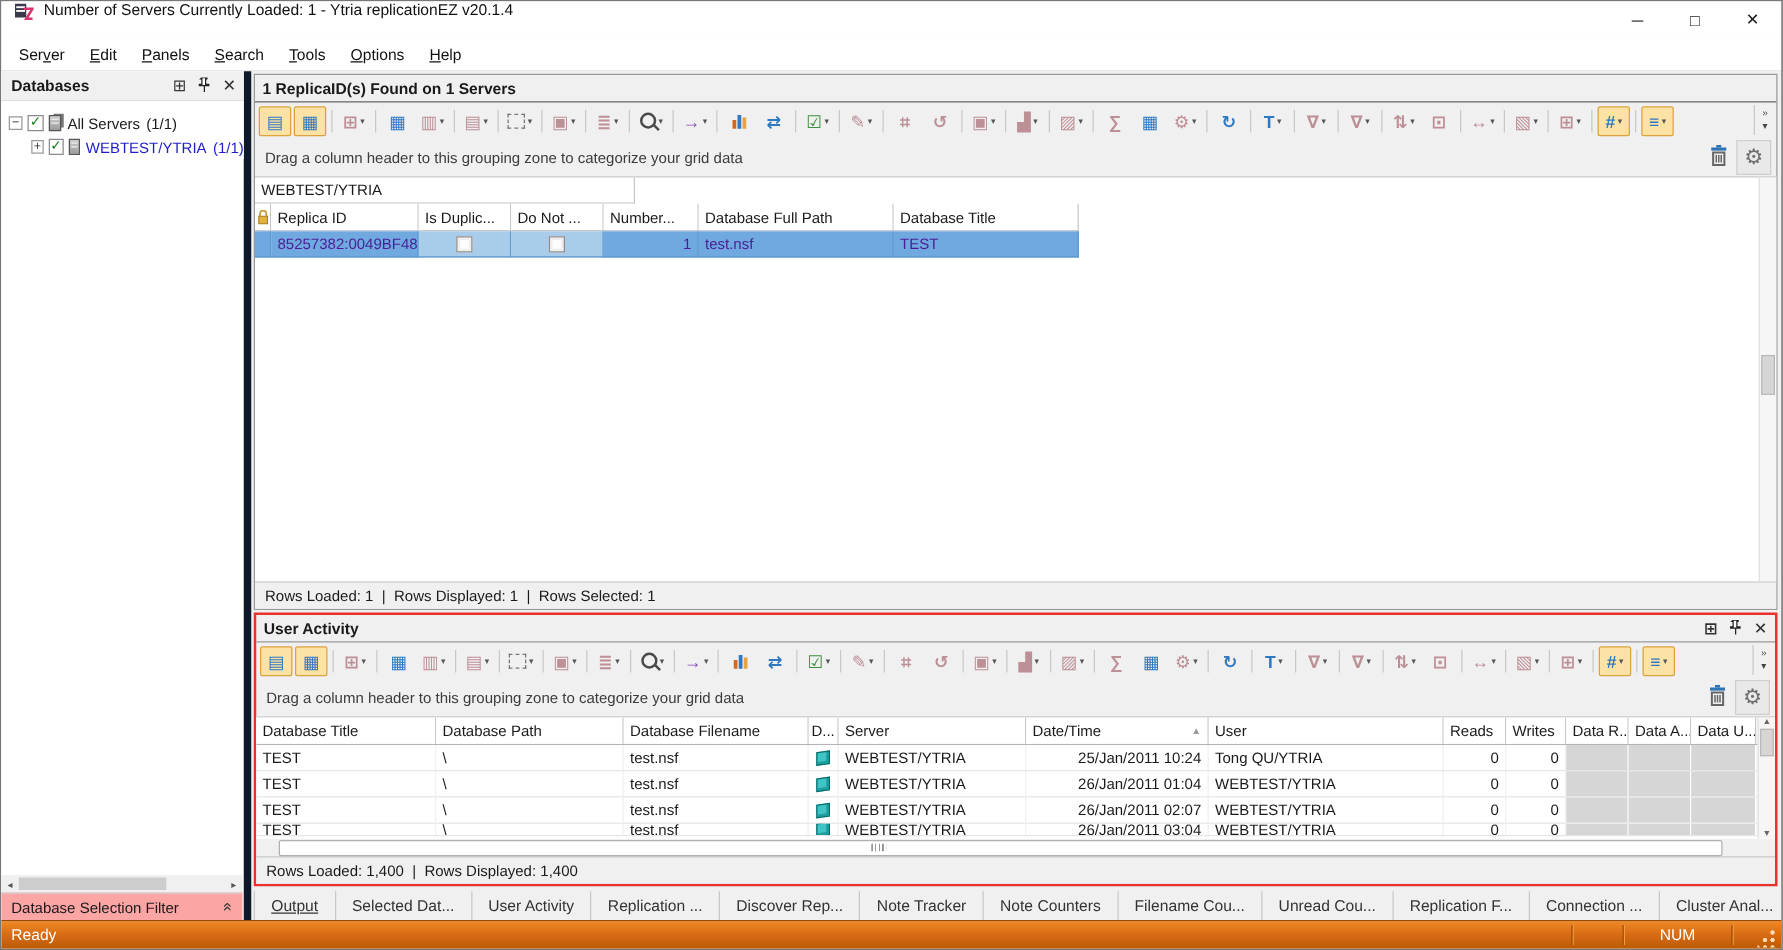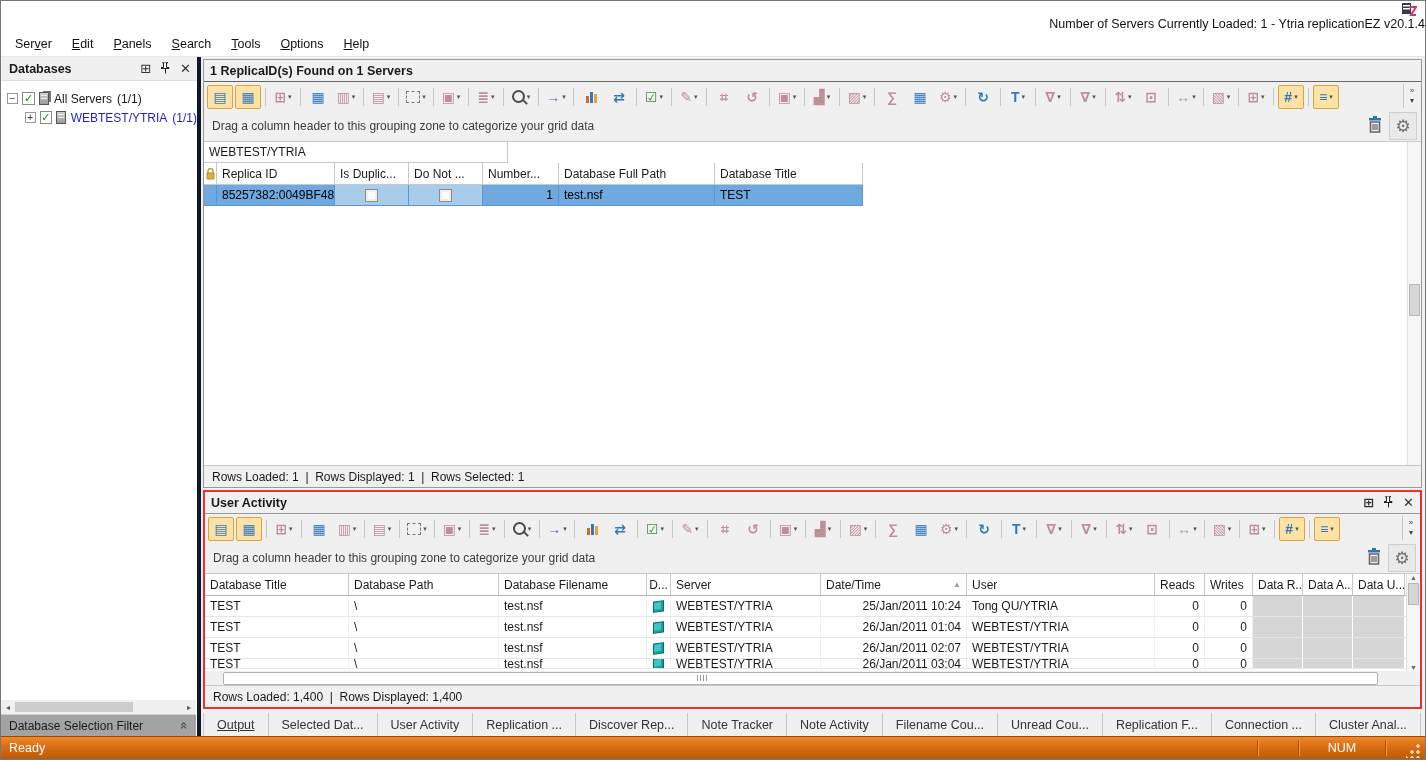--- a/index.html
+++ b/index.html
@@ -1,51 +1,51 @@
 <!DOCTYPE html>
 <html><head>
 <meta charset="utf-8">
 <style>
   html,body{margin:0;padding:0;background:#444;}
   .screen{position:relative;width:1426px;height:760px;background:#f0f0f0;
     font-family:"Liberation Sans","DejaVu Sans",sans-serif;font-size:12px;color:#1a1a1a;
     overflow:hidden;border:1px solid #777;box-sizing:border-box;}
   
-  .titlebar{position:absolute;left:0;top:0;right:0;height:30px;background:#fff;display:flex;align-items:flex-end;flex-direction:column;}
+  .titlebar{position:absolute;left:0;top:0;right:0;height:30px;background:#fff;display:flex;align-items:flex-start;}
   .appicon{width:16px;height:16px;margin:0 8px 0 10px;display:inline-block;}
   .title{font-size:12.5px;color:#111;}
   .wctrls{margin-left:auto;display:flex;height:30px;}
   .wbtn{width:46px;height:30px;display:flex;align-items:center;justify-content:center;font-size:13px;color:#222;cursor:default;}
   
   .menubar{position:absolute;left:0;top:30px;right:0;height:26px;background:#fff;display:flex;align-items:center;padding-left:4px;border-bottom:1px solid #e8e8e8;box-sizing:border-box;}
   .menuitem{padding:4px 10px;font-size:12.5px;color:#111;}
   .menuitem u{text-decoration:underline;}
   
   .app{position:absolute;left:0;top:56px;right:0;bottom:23px;background:#f0f0f0;}
   
-  .sidebar{position:absolute;left:0;top:0;width:200px;bottom:0;background:#fff;border-right:4px solid #0f172a;box-sizing:border-box;}
+  .sidebar{position:absolute;left:0;top:0;width:200px;bottom:0;background:#fff;border-right:6px solid #0f172a;box-sizing:border-box;}
   .sb-head{height:23px;background:#f0f0f0;display:flex;align-items:center;padding:0 6px 0 8px;border-bottom:1px solid #e0e0e0;}
   .sb-title{font-weight:bold;font-size:12.5px;}
   .sb-icons{margin-left:auto;display:flex;align-items:center;gap:10px;}
   .pbtn{font-size:13px;color:#333;line-height:1;}
   .tree{padding:8px 0 0 6px;background:#fff;}
   .treerow{display:flex;align-items:center;height:19px;white-space:nowrap;}
   .treerow.child{padding-left:18px;}
   .expander{width:11px;height:11px;border:1px solid #999;background:#fff;display:inline-flex;align-items:center;justify-content:center;font-size:10px;line-height:1;color:#333;margin-right:4px;box-sizing:border-box;}
   .cb{width:13px;height:13px;border:1px solid #8a8a8a;background:#fff;display:inline-flex;align-items:center;justify-content:center;margin-right:4px;box-sizing:border-box;}
   .cb::after{content:"✓";color:#1e7a1e;font-size:11px;font-weight:bold;line-height:1;}
   .srv{width:10px;height:13px;background:linear-gradient(#cfcfcf,#9a9a9a);border:1px solid #555;margin-right:5px;position:relative;box-sizing:border-box;}
   .srv::after{content:"";position:absolute;left:1px;right:1px;top:2px;height:1px;background:#eee;box-shadow:0 3px 0 #eee;}
   .srv.dbl{box-shadow:3px -2px 0 -1px #777;}
   .tlabel{margin-right:5px;}
   .tlabel.blue,.tcount.blue{color:#1f1fc8;}
   .sb-hscroll{position:absolute;left:0;right:1px;bottom:22px;height:14px;background:#f0f0f0;display:flex;align-items:center;}
   .sb-arrow{width:14px;text-align:center;font-size:8px;color:#555;}
   .sb-thumb{height:10px;width:118px;background:#cdcdcd;}
-  .sb-filter{position:absolute;left:0;right:1px;bottom:0;height:22px;background:#a3a3a3;border-top:1px solid #d0d0d0;display:flex;align-items:center;padding:0 8px;box-sizing:border-box;}
+  .sb-filter{position:absolute;left:0;right:1px;bottom:0;height:22px;background:#fca5a5;border-top:1px solid #d0d0d0;display:flex;align-items:center;padding:0 8px;box-sizing:border-box;}
   .chev-up{margin-left:auto;display:inline-block;transform:rotate(90deg);font-size:13px;color:#333;}
   
   .panel{position:absolute;background:#f0f0f0;border:1px solid #9a9a9a;box-sizing:border-box;display:flex;flex-direction:column;}
   .replica-panel{left:202px;top:2px;right:3px;height:429px;}
   .ua-panel{left:202px;top:433px;right:3px;height:219px;border:2px solid #e8322a;}
   .p-title{height:21px;display:flex;align-items:center;padding:0 6px;font-weight:bold;font-size:12.5px;border-bottom:1px solid #666;flex:none;}
   .p-title .sb-icons{gap:10px;}
   
   .toolbar{height:29px;display:flex;align-items:center;padding:0 2px;flex:none;position:relative;overflow:hidden;}
   .tb-btn{height:22px;min-width:22px;display:inline-flex;align-items:center;justify-content:center;margin:0 1px;border:1px solid transparent;border-radius:2px;padding:0 1px;}
@@ -73,21 +73,21 @@
   .grp.g2{width:304px;}
   .chead .gcell{height:22px;background:#fff;}
   .hlock,.ind{width:13px;padding:0 1px;justify-content:center;}
   .c-rid{width:118px;}
   .c-dup{width:74px;}
   .c-dnr{width:74px;}
   .c-num{width:76px;}
   .c-path{width:156px;}
   .c-title{width:148px;}
   .num{justify-content:flex-end;}
-  .grow.sel .gcell{background:#6fa9df;color:#000000;border-right-color:#5b97cf;border-bottom-color:#5b97cf;}
+  .grow.sel .gcell{background:#6fa9df;color:#4c1d95;border-right-color:#5b97cf;border-bottom-color:#5b97cf;}
   .grow.sel .cbcell{background:#a9ccea;justify-content:center;}
   .gcb{width:13px;height:13px;background:#fdfdfd;border:1px solid #8a8a8a;box-shadow:inset 0 0 0 2px #eee;box-sizing:border-box;}
   .vscroll{position:absolute;right:0;top:0;bottom:0;width:13px;background:#f6f6f6;border-left:1px solid #e0e0e0;}
   .vthumb{position:absolute;left:1px;right:1px;top:44%;height:32px;background:#d6d6d6;border:1px solid #b8b8b8;box-sizing:border-box;}
   .p-status{height:21px;border-top:1px solid #c8c8c8;display:flex;align-items:center;padding:0 8px;flex:none;background:#f0f0f0;}
   .statustext{white-space:pre;}
   
   .ua-gridarea{flex:1;background:#fff;border-top:1px solid #c8c8c8;position:relative;overflow:hidden;}
   .uarow{display:flex;border-bottom:1px solid #e6e6e6;height:20px;}
   .uarow.uahead{height:21px;border-bottom:1px solid #b4b4b4;}
@@ -798,21 +798,21 @@
         <span class="tab">Selected Dat...</span>
 
         <span class="tab">User Activity</span>
 
         <span class="tab">Replication ...</span>
 
         <span class="tab">Discover Rep...</span>
 
         <span class="tab">Note Tracker</span>
 
-        <span class="tab">Note Activity</span>
+        <span class="tab">Note Counters</span>
 
         <span class="tab">Filename Cou...</span>
 
         <span class="tab">Unread Cou...</span>
 
         <span class="tab">Replication F...</span>
 
         <span class="tab">Connection ...</span>
 
         <span class="tab">Cluster Anal...</span>

